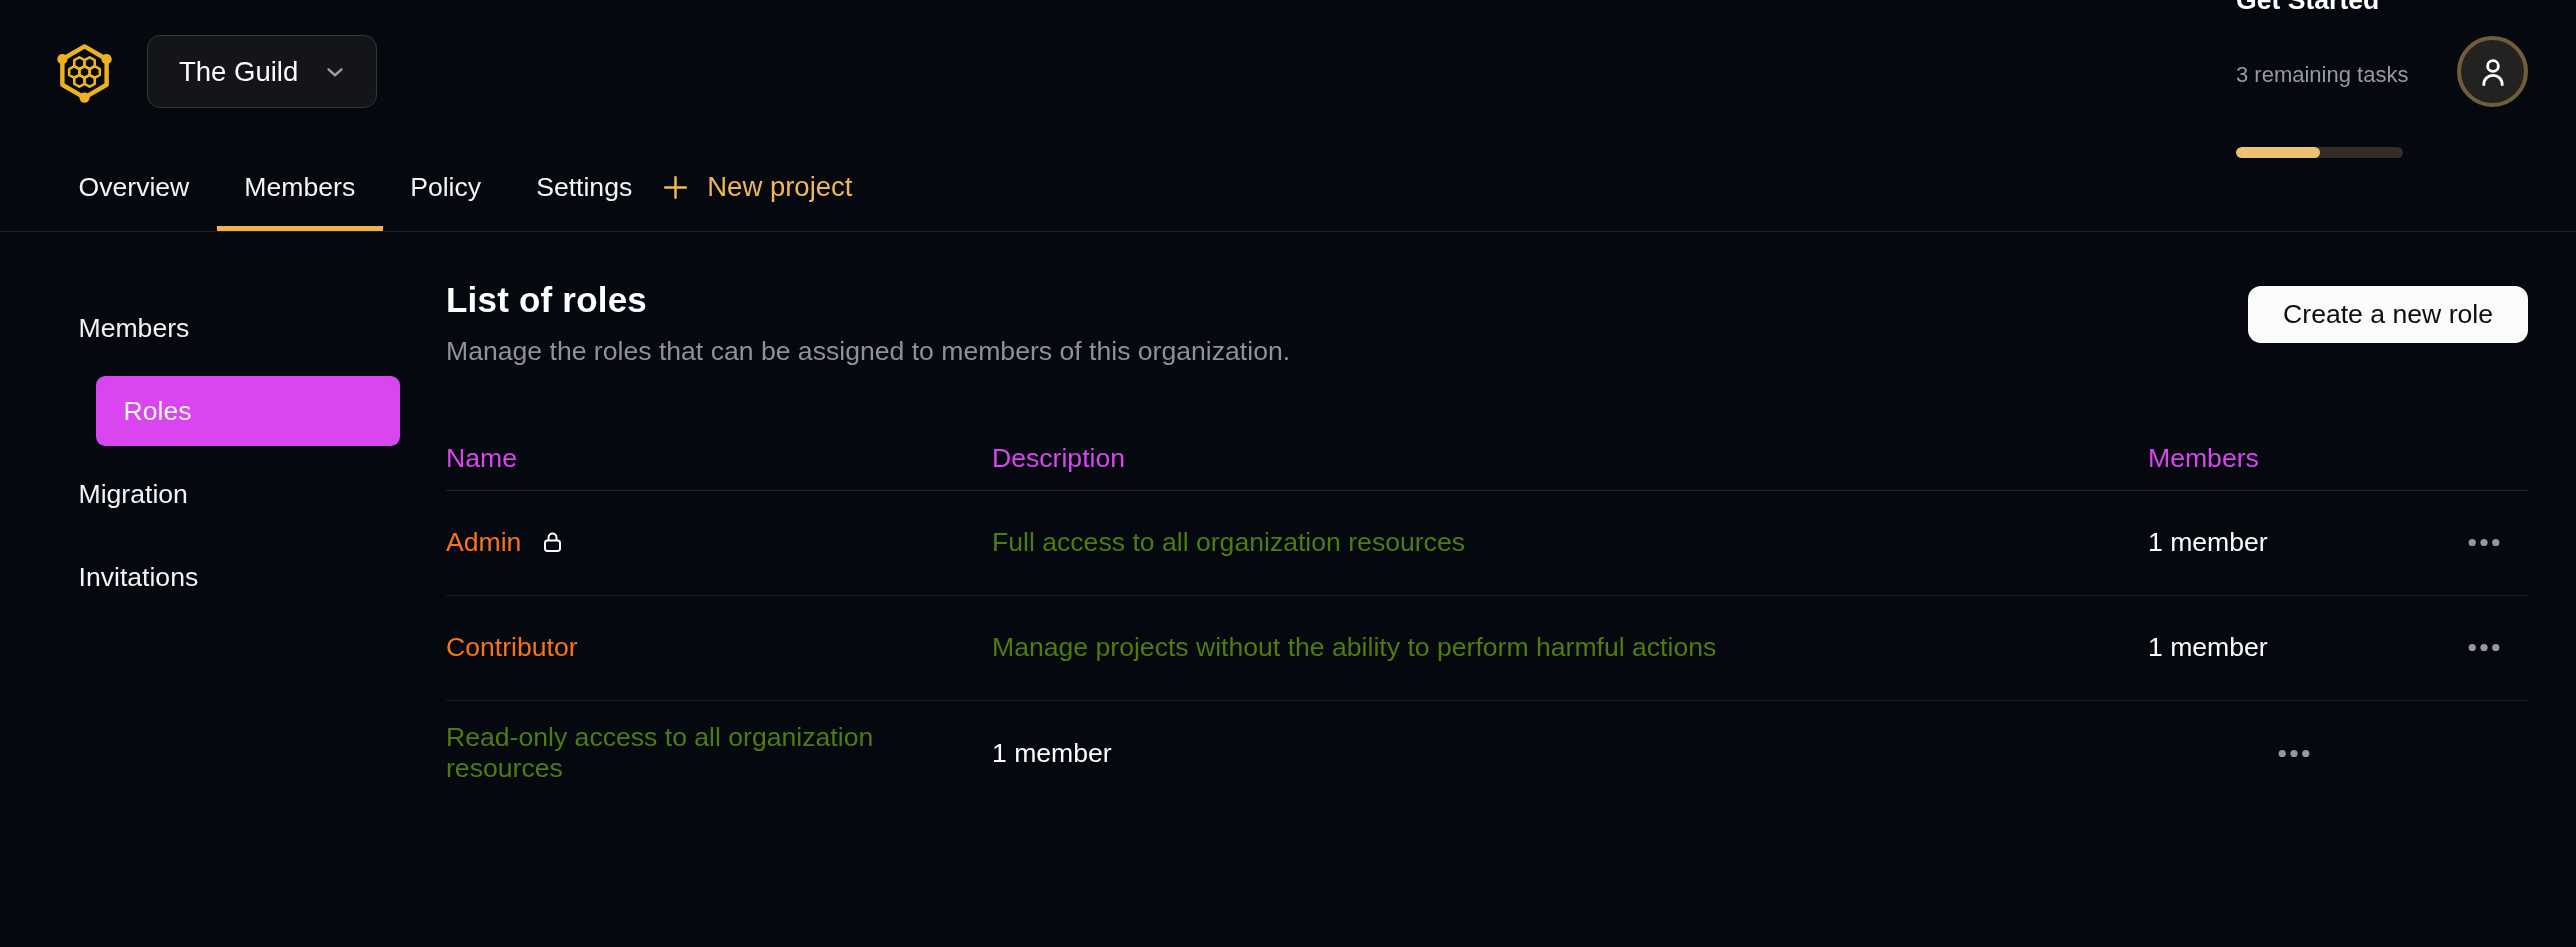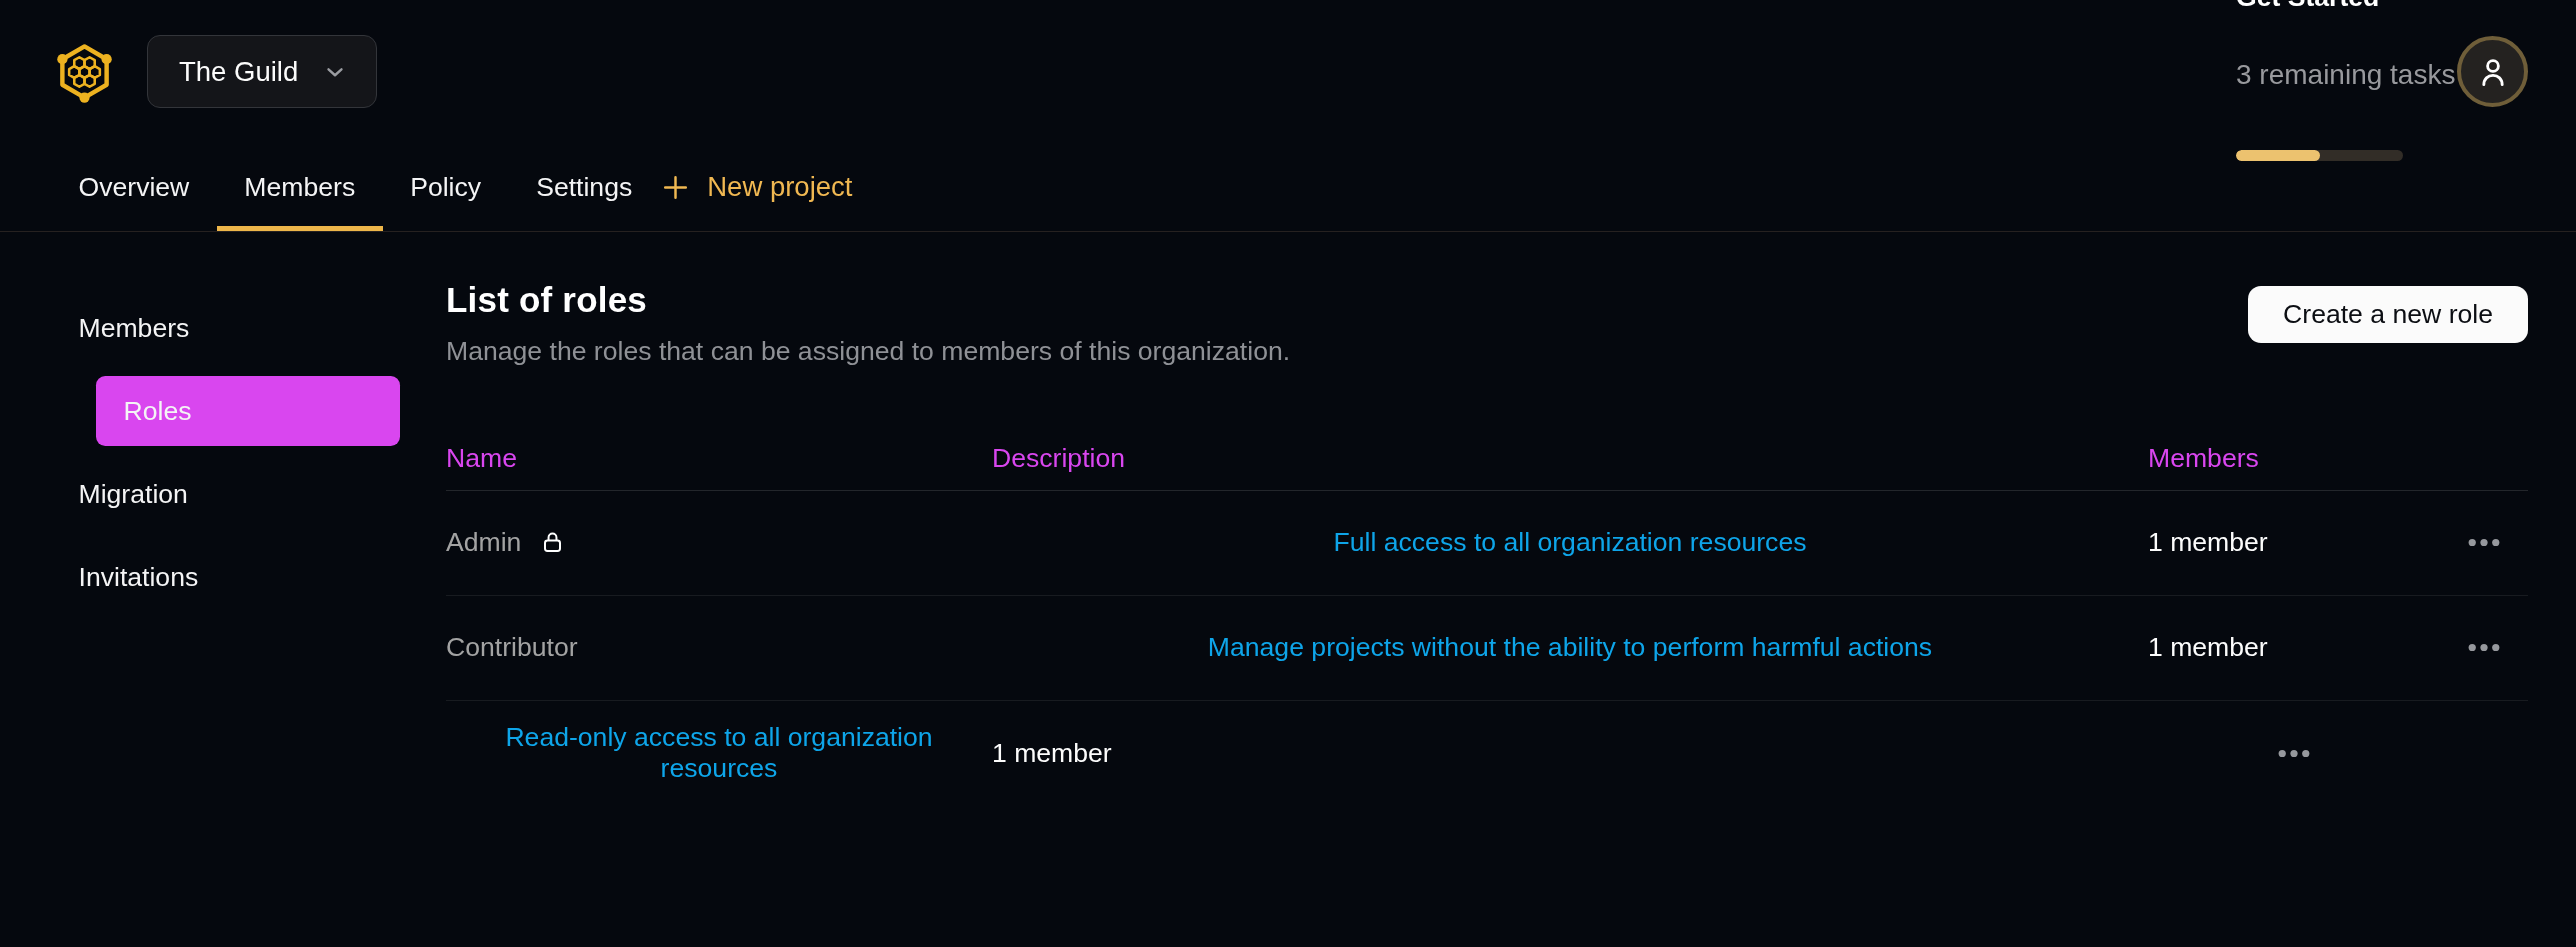--- a/index.html
+++ b/index.html
@@ -28,21 +28,21 @@
     border-radius: 13px;
     height: 73px;
     padding: 0 27.5px 0 31px;
     color: #fcfcfc;
     font-size: 27.5px;
     cursor: pointer;
   }
   .top-right { display: flex; align-items: center; gap: 51px; }
   .get-started { display: flex; flex-direction: column; cursor: pointer; width: 170px; gap: 40px; }
   .gs-title { font-size: 26.6px; font-weight: 700; color: #ffffff; line-height: 1.15; }
-  .gs-sub { font-size: 28px; color: #98999d; margin-top: 6.4px; white-space: nowrap; }
+  .gs-sub { font-size: 22px; color: #98999d; margin-top: 6.4px; white-space: nowrap; }
   .gs-bar {
     margin-top: 18.3px;
     width: 167px; height: 11px;
     border-radius: 6.4px;
     background: #322d27;
     overflow: hidden;
   }
   .gs-fill { height: 100%; border-radius: 6.4px; background: #ecc26f; }
   .avatar {
     width: 71px; height: 71px;
@@ -132,22 +132,22 @@
     align-items: center;
   }
   .t-head {
     height: 64px;
     border-bottom: 1.8px solid rgba(255,255,255,0.12);
     font-weight: 400;
     color: #d946ef;
   }
   .t-body-row { height: 105px; border-bottom: 1.8px solid rgba(255,255,255,0.08); }
   .t-body-row:last-child { border-bottom: none; }
-  .cell-name { display: flex; align-items: center; gap: 18.3px; color: #a3a3a3; }
-  .cell-desc { color: #0ea5e9; text-align: center; }
+  .cell-name { display: flex; align-items: center; gap: 18.3px; color: #f97316; }
+  .cell-desc { color: #4d7c0f; }
   .cell-members { color: #fcfcfc; }
   .cell-actions { display: flex; justify-content: center; }
   .menu-btn {
     background: none; border: none; cursor: pointer;
     display: flex; align-items: center; justify-content: center;
     padding: 9.2px;
   }
   .icon { display: inline-flex; flex-shrink: 0; }
 </style>
 </head>

